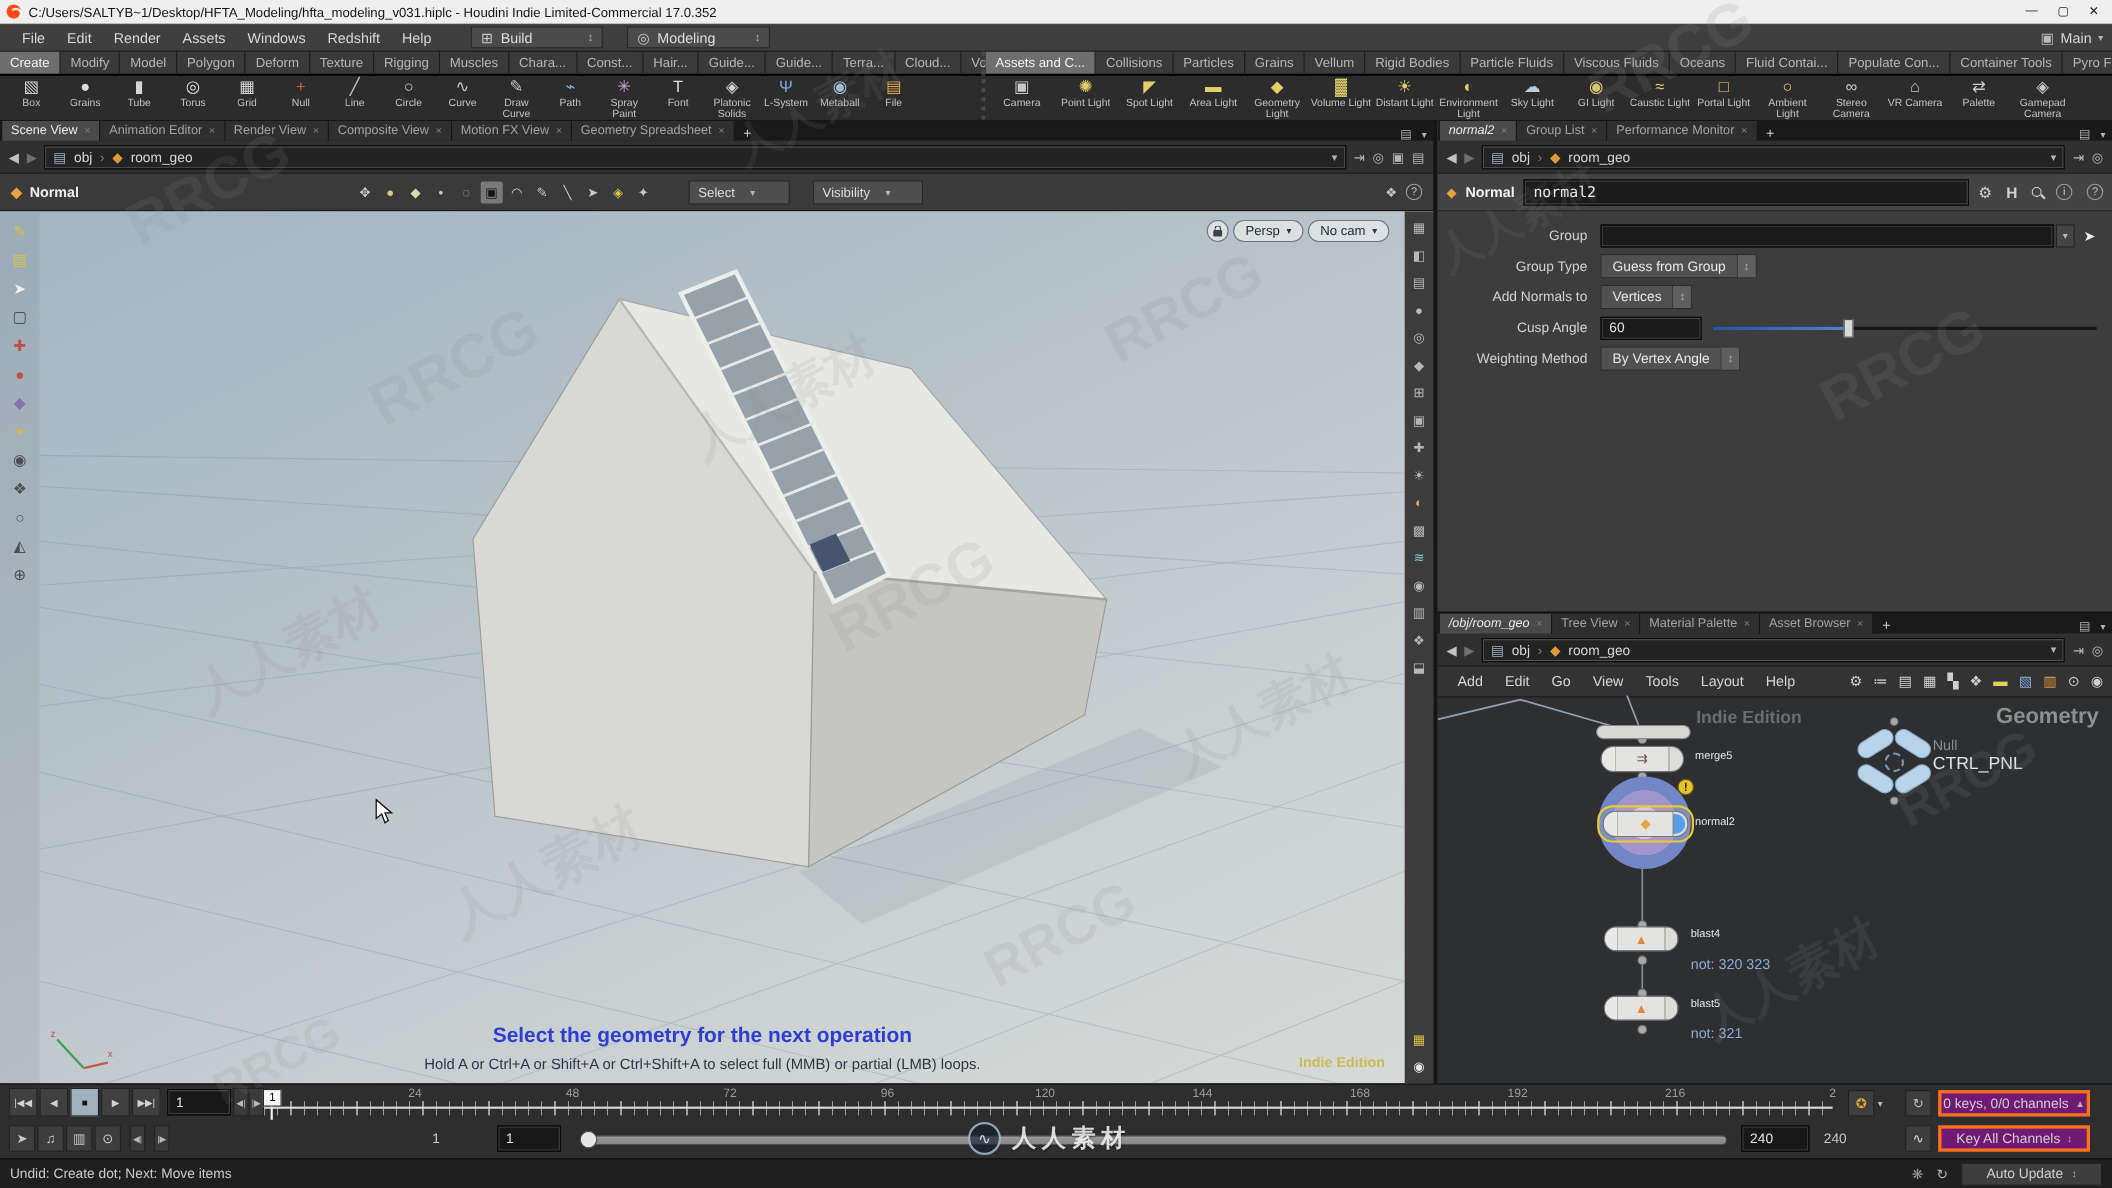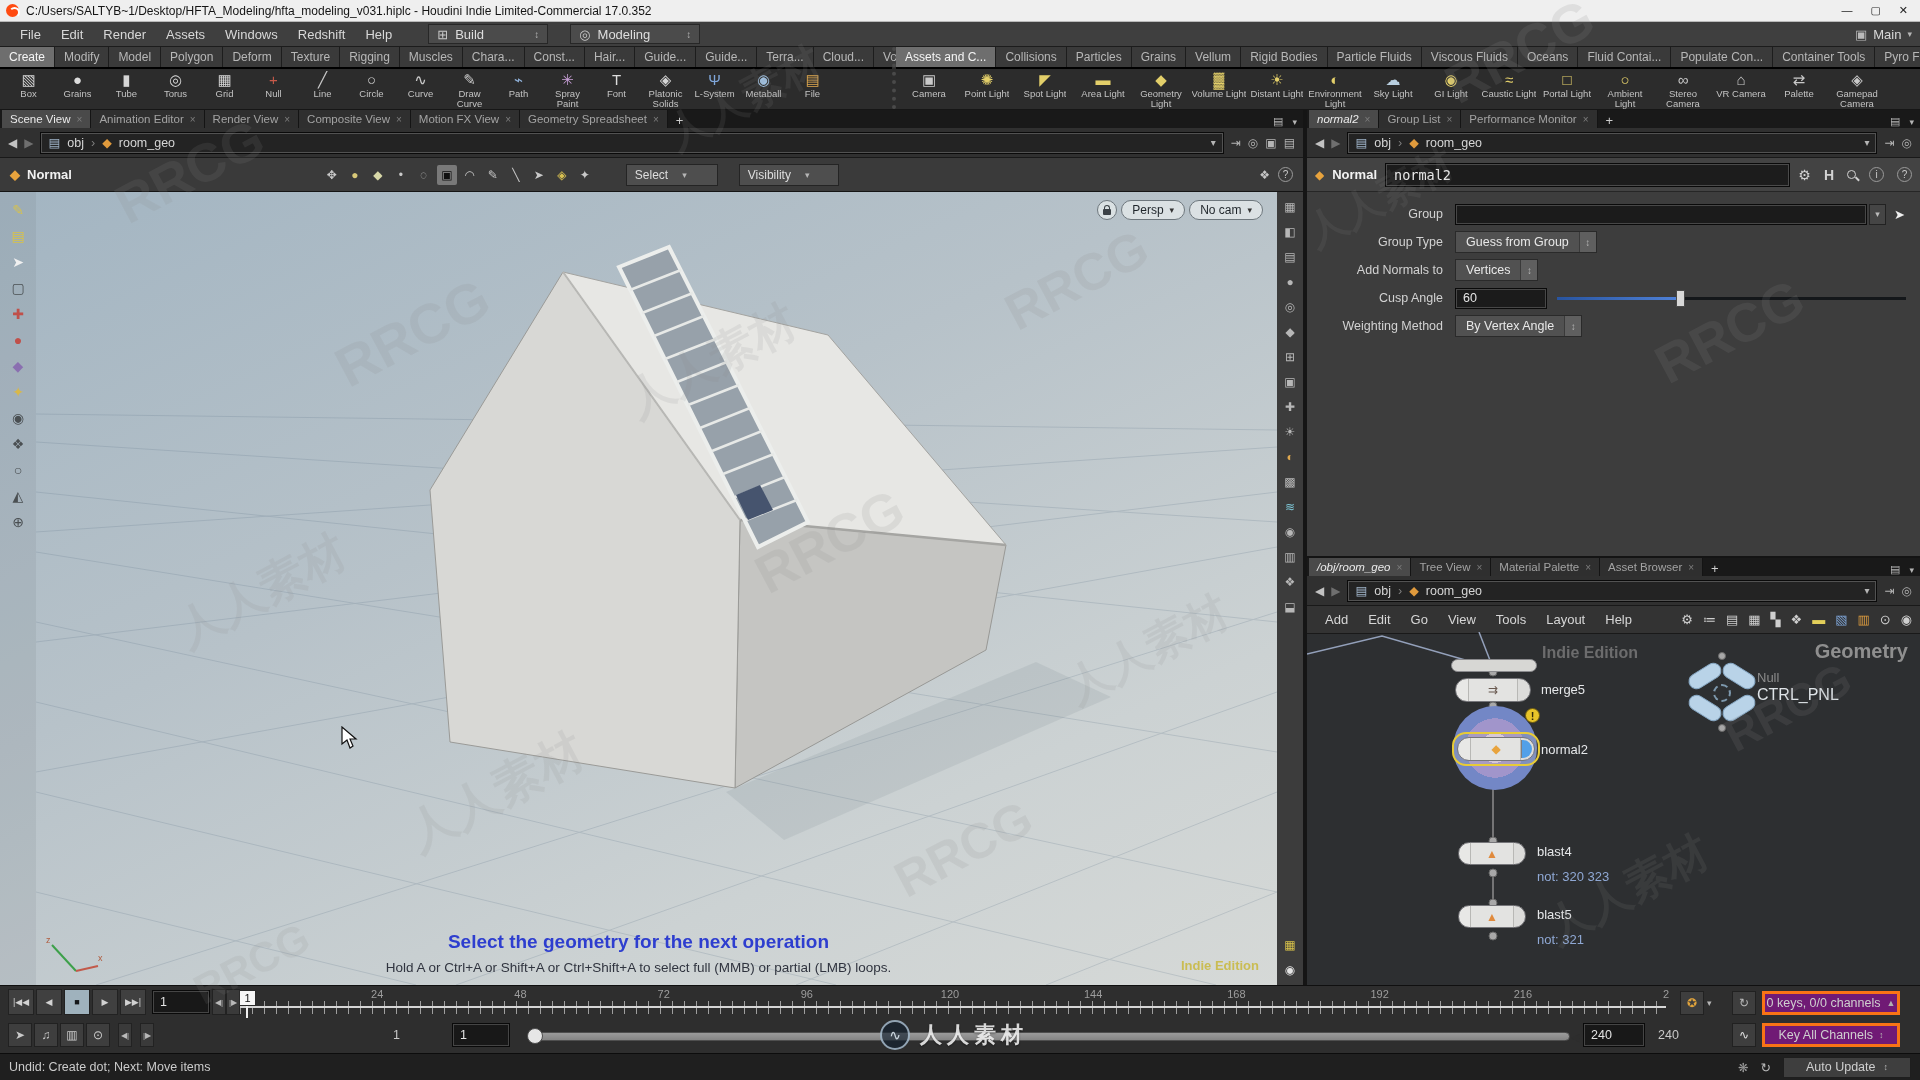--- a/index.html
+++ b/index.html
@@ -119,21 +119,21 @@
 .net-canvas{position:absolute;left:0;right:0;top:74px;bottom:0;overflow:hidden}
 .net-wm{position:absolute;left:235px;top:12px;color:#7c7c7c;opacity:.8;font-weight:bold;font-size:16px}
 .net-ctx{position:absolute;right:12px;top:8px;color:#8f8f8f;font-weight:bold;font-size:20px}
 .npill{position:absolute;height:24px;border-radius:12px;border:1px solid #76767a;background:linear-gradient(90deg,#e8e8e6 0 16%,#b8b8b5 16% 17.5%,#e3e3e1 17.5% 82%,#b8b8b5 82% 83.5%,#dcdcda 83.5% 100%);display:flex;align-items:center;justify-content:center}
 .npill .ng{font-size:12px}
 .nstub{position:absolute;height:13px;border-radius:7px;border:1px solid #8a8a8d;background:#d7d7d4}
 .nring{position:absolute;width:84px;height:84px;border-radius:50%;background:radial-gradient(circle,#d3c6e2 0 25%,#a195cb 25% 50%,#7387c6 50% 72%,rgba(115,135,198,0) 72%)}
 .nsel{position:absolute;border:2px solid #e7cb36;border-radius:14px;padding:3px;background:rgba(245,225,120,.10)}
 .nsel .npill{position:relative}
 .flag{position:absolute;right:2px;top:2px;bottom:2px;width:11px;background:#52a0e8;border-radius:0 10px 10px 0;border-left:1px solid #7e7e80}
-.nlabel{position:absolute;color:#e5e7e9;font-size:13px;white-space:nowrap}
+.nlabel{position:absolute;color:#e5e7e9;font-size:10px;white-space:nowrap}
 .ninfo{position:absolute;color:#8fa8d4;font-size:13px;white-space:nowrap}
 .warnbadge{position:absolute;width:15px;height:15px;border-radius:50%;background:#e8c429;border:1px solid #6b5a10;color:#31290a;font-weight:bold;font-size:11px;display:flex;align-items:center;justify-content:center}
 .ctrl-null{position:absolute;width:74px;height:64px}
 .petal{position:absolute;width:36px;height:16px;border-radius:8px;background:#b9d3e8;border:1px solid #87a8c4}
 .ctrl-center{position:absolute;left:28px;top:24px;width:18px;height:18px;border:2px dashed #7e99ae;border-radius:50%;background:#2d2f31}
 .ndot{position:absolute;width:8px;height:8px;border-radius:50%;background:#a8a8a8;border:1px solid #6a6a6a}
 .null-type{position:absolute;color:#8b8b8b;font-size:13px}
 .null-name{position:absolute;color:#dfe4e8;font-size:16px}
 
 

